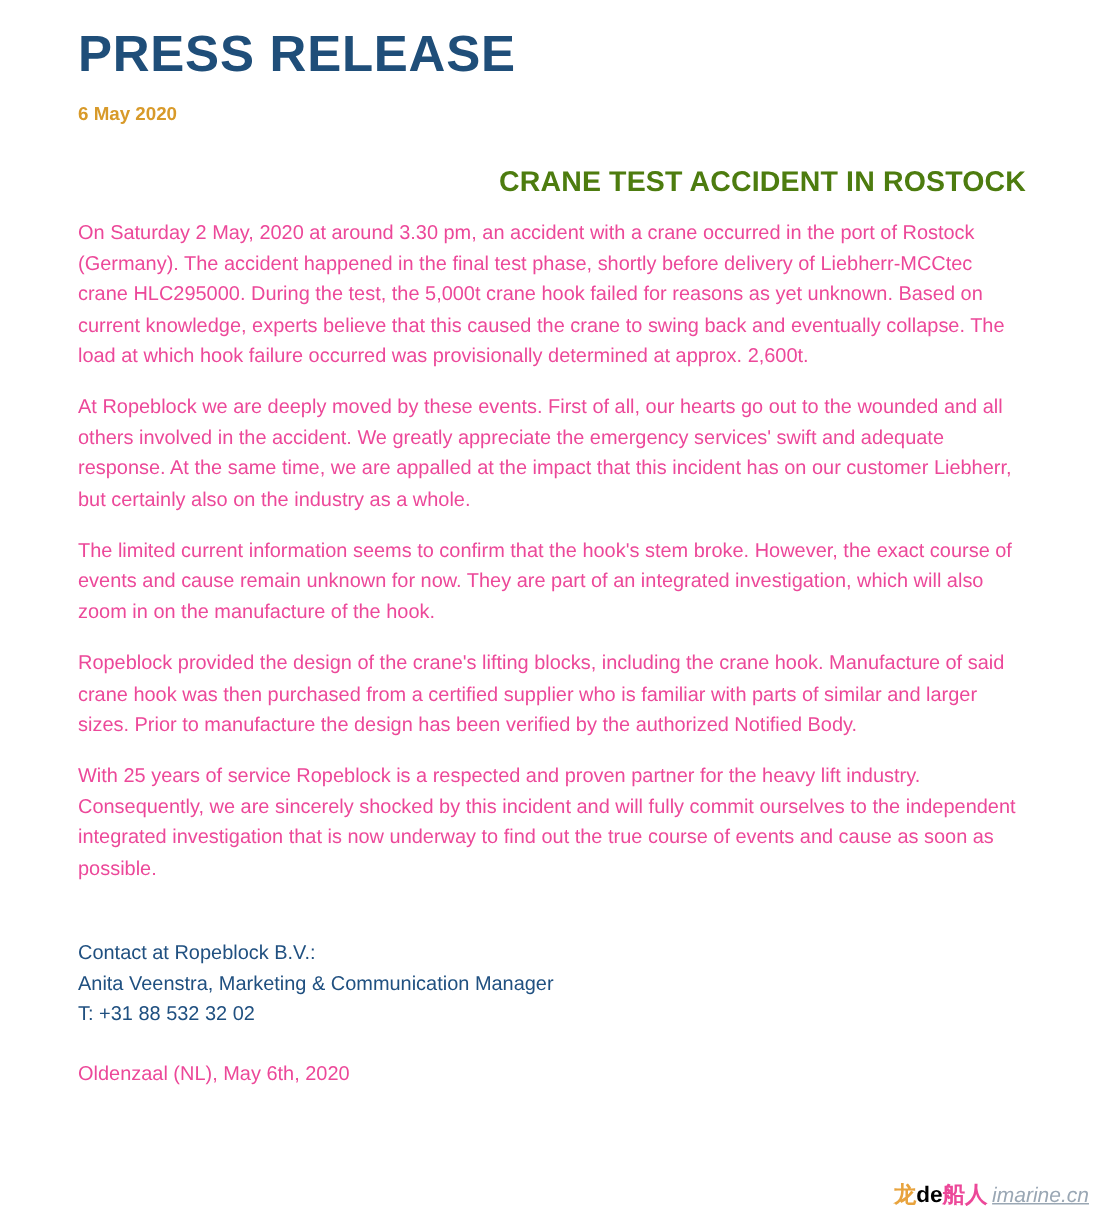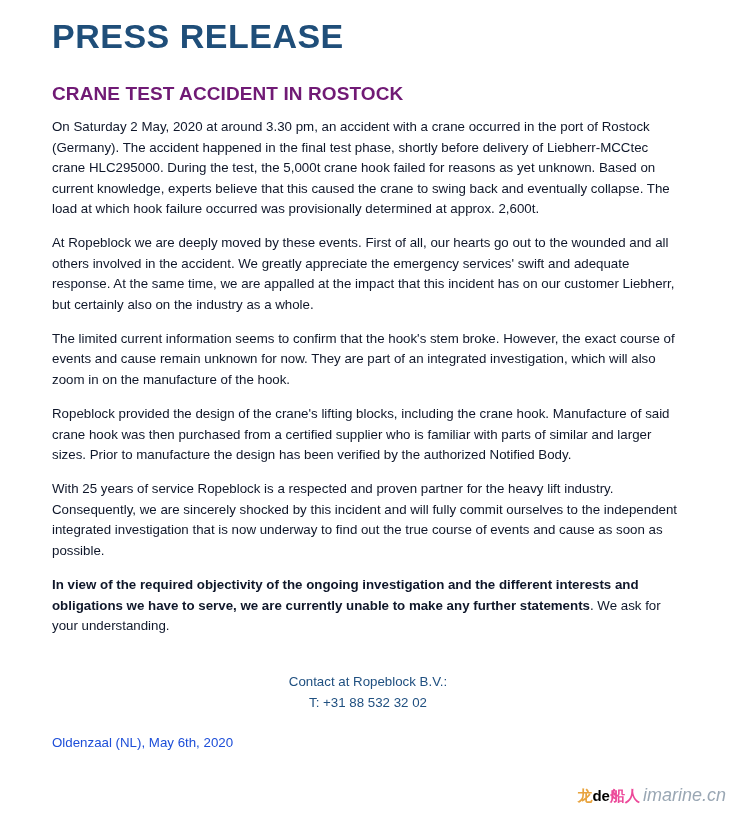--- a/index.html
+++ b/index.html
@@ -33,92 +33,94 @@
   .doc-date {
     font-size: 12.5px;
     color: #d89a2a;
     font-weight: bold;
     margin-top: 14px;
     margin-bottom: 0;
   }
   .headline {
     font-size: 19px;
     font-weight: bold;
-    color: #701a75;
+    color: #4d7c0f;
     margin-top: 28px;
     margin-bottom: 0;
     letter-spacing: 0.1px;
+    text-align: right;
   }
   .body-par {
     font-size: 13.3px;
     line-height: 20.4px;
-    color: #0f172a;
+    color: #ec4899;
     margin: 14px 0 0 0;
     text-align: left;
   }
   .body-par.first {
     margin-top: 12px;
   }
   .bold-lead {
     font-weight: bold;
   }
   .contact-block {
     margin-top: 36px;
-    text-align: center;
   }
   .contact-line {
     font-size: 13.3px;
     line-height: 20.4px;
     color: #205080;
   }
   .place-line {
     font-size: 13.3px;
     line-height: 20.4px;
-    color: #1d4ed8;
+    color: #ec4899;
     margin-top: 20px;
   }
   .watermark {
     position: absolute;
     right: 18px;
     bottom: 10px;
     font-size: 15px;
     font-weight: bold;
     white-space: nowrap;
   }
   .wm-cn1 { color: #e8a33d; }
   .wm-de { color: #000000; }
   .wm-cn2 { color: #ec4899; }
   .wm-latin {
     color: #9aa7b4;
     font-style: italic;
     font-weight: normal;
-    font-size: 18px;
+    font-size: 14px;
     margin-left: 3px;
+    text-decoration: underline;
   }
 </style>
 </head>
 <body>
 
 <div class="page">
 
   <h1 class="doc-title">PRESS RELEASE</h1>
 
+  <div class="doc-date">6 May 2020</div>
 
   <h2 class="headline">CRANE TEST ACCIDENT IN ROSTOCK</h2>
 
   <p class="body-par first">On Saturday 2 May, 2020 at around 3.30 pm, an accident with a crane occurred in the port of Rostock (Germany). The accident happened in the final test phase, shortly before delivery of Liebherr-MCCtec crane HLC295000. During the test, the 5,000t crane hook failed for reasons as yet unknown. Based on current knowledge, experts believe that this caused the crane to swing back and eventually collapse. The load at which hook failure occurred was provisionally determined at approx. 2,600t.</p>
   <p class="body-par">At Ropeblock we are deeply moved by these events. First of all, our hearts go out to the wounded and all others involved in the accident. We greatly appreciate the emergency services' swift and adequate response. At the same time, we are appalled at the impact that this incident has on our customer Liebherr, but certainly also on the industry as a whole.</p>
   <p class="body-par">The limited current information seems to confirm that the hook's stem broke. However, the exact course of events and cause remain unknown for now. They are part of an integrated investigation, which will also zoom in on the manufacture of the hook.</p>
   <p class="body-par">Ropeblock provided the design of the crane's lifting blocks, including the crane hook. Manufacture of said crane hook was then purchased from a certified supplier who is familiar with parts of similar and larger sizes. Prior to manufacture the design has been verified by the authorized Notified Body.</p>
   <p class="body-par">With 25 years of service Ropeblock is a respected and proven partner for the heavy lift industry. Consequently, we are sincerely shocked by this incident and will fully commit ourselves to the independent integrated investigation that is now underway to find out the true course of events and cause as soon as possible.</p>
 
-  <p class="body-par"><span class="bold-lead">In view of the required objectivity of the ongoing investigation and the different interests and obligations we have to serve, we are currently unable to make any further statements</span><span>. We ask for your understanding.</span></p>
 
   <div class="contact-block">
     <div class="contact-line">Contact at Ropeblock B.V.:</div>
+    <div class="contact-line">Anita Veenstra, Marketing &amp; Communication Manager</div>
     <div class="contact-line">T: +31 88 532 32 02</div>
   </div>
 
   <div class="place-line">Oldenzaal (NL), May 6th, 2020</div>
 
   <div class="watermark">
     <span class="wm-cn1">龙</span><span class="wm-de">de</span><span class="wm-cn2">船人</span><span class="wm-latin">imarine.cn</span>
   </div>
 
 </div>

